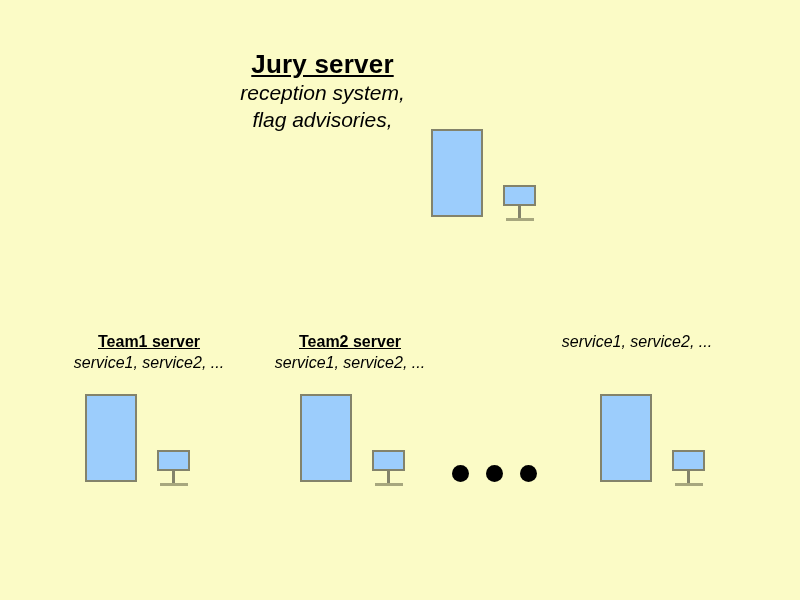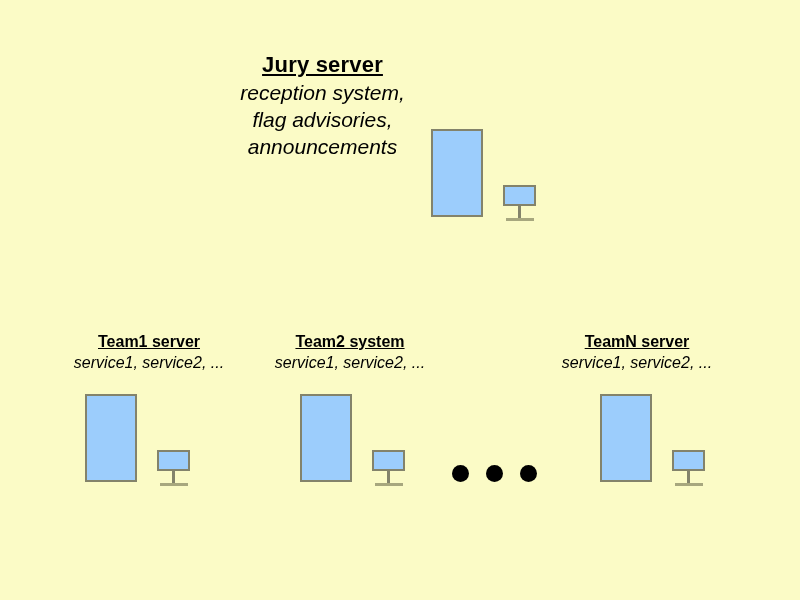--- a/index.html
+++ b/index.html
@@ -45,21 +45,21 @@
 
   
   #jury-caption {
     left: 155px;
     top: 50px;
     width: 335px;
     font-size: 21px;
     line-height: 27px;
   }
   #jury-caption .title {
-    font-size: 22px;
+    font-size: 26px;
     line-height: 29px;
     letter-spacing: 0.2px;
   }
 
   
   .team-caption {
     width: 260px;
     font-size: 16px;
     line-height: 21px;
   }
@@ -141,21 +141,20 @@
 </style>
 </head>
 <body>
 
 <div id="diagram">
 
   <div class="node caption" id="jury-caption">
     <span class="title">Jury server</span>
     <span class="desc">reception system,</span>
     <span class="desc">flag advisories,</span>
-    <span class="desc">announcements</span>
   </div>
 
   <div class="computer" id="jury-computer">
     <div class="tower"></div>
     <div class="monitor"></div>
     <div class="stem"></div>
     <div class="base"></div>
   </div>
 
   <div class="node caption team-caption" id="team1-caption">
@@ -164,39 +163,38 @@
   </div>
 
   <div class="computer" id="team1-computer">
     <div class="tower"></div>
     <div class="monitor"></div>
     <div class="stem"></div>
     <div class="base"></div>
   </div>
 
   <div class="node caption team-caption" id="team2-caption">
-    <span class="title">Team2 system</span>
+    <span class="title">Team2 server</span>
     <span class="desc">service1, service2, ...</span>
   </div>
 
   <div class="computer" id="team2-computer">
     <div class="tower"></div>
     <div class="monitor"></div>
     <div class="stem"></div>
     <div class="base"></div>
   </div>
 
   <div class="node" id="ellipsis">
     <div class="dot"></div>
     <div class="dot"></div>
     <div class="dot"></div>
   </div>
 
   <div class="node caption team-caption" id="teamn-caption">
-    <span class="title">TeamN server</span>
     <span class="desc">service1, service2, ...</span>
   </div>
 
   <div class="computer" id="teamn-computer">
     <div class="tower"></div>
     <div class="monitor"></div>
     <div class="stem"></div>
     <div class="base"></div>
   </div>
 

